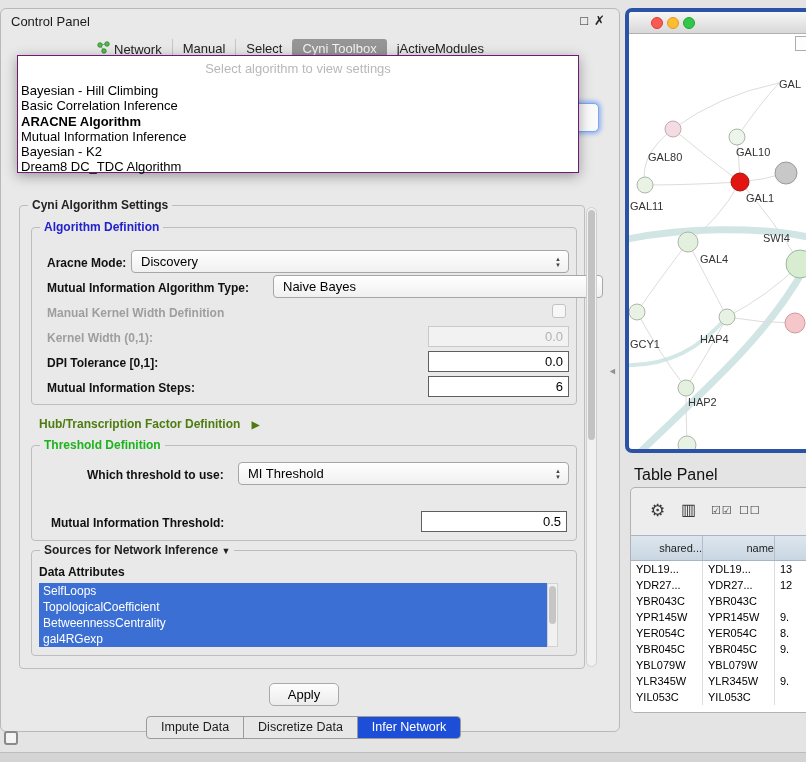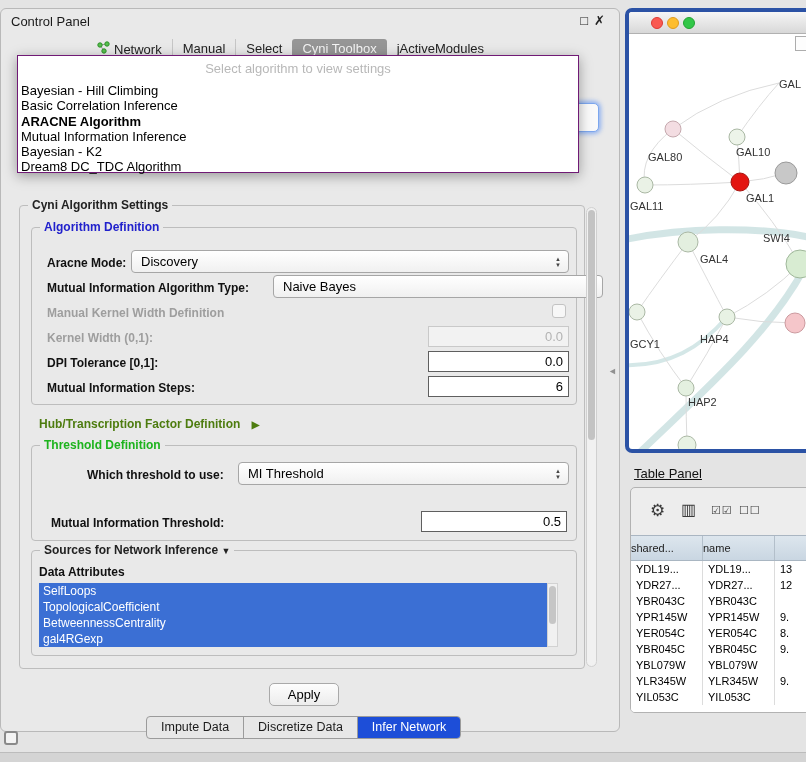--- a/index.html
+++ b/index.html
@@ -95,32 +95,32 @@
   .light { position:absolute; top:5px; width:12px; height:12px; border-radius:50%; }
   #light-close { left:22px; background:#f95a52; border:1px solid #de3a34; }
   #light-min   { left:38px; background:#fdbd2e; border:1px solid #df9b1e; }
   #light-zoom  { left:54px; background:#32c748; border:1px solid #23a433; }
   #net-canvas { position:absolute; left:0; top:23px; width:182px; height:418px; }
   #net-canvas svg text { font:11px "Liberation Sans", sans-serif; fill:#333; }
   #net-scrollfrag { position:absolute; left:166px; top:1px; width:17px; height:15px;
     background:#fdfdfd; border:1px solid #adadad; }
 
   
-  #table-panel-label { position:absolute; left:634px; top:466px; font-size:13px; color:#111;text-decoration:underline; }
+  #table-panel-label { position:absolute; left:634px; top:466px; font-size:16px; color:#111; }
   #table-panel { position:absolute; left:630px; top:487px; width:180px; height:226px;
     background:#ededed; border:1px solid #b2b2b2; border-radius:5px 0 0 5px; overflow:hidden; }
   #tp-toolbar { position:relative; height:47px; }
   .tp-icon { position:absolute; top:12px; color:#3a3a3a; }
   #tp-gear { left:19px; font-size:17px; }
   #tp-cols { left:50px; font-size:16px; }
   #tp-checked { left:80px; top:16px; font-size:11px; letter-spacing:1px; }
   #tp-unchecked { left:108px; top:16px; font-size:11px; letter-spacing:1px; }
   #tp-header { position:absolute; left:0; top:47px; height:26px; width:200px; display:flex;
     background:linear-gradient(#dde6ee,#c9d6e2); border-top:1px solid #aab6c2; border-bottom:1px solid #a9b6c2; }
-  .tp-hcell { font-size:11px; color:#222; text-align:left; line-height:24px;
+  .tp-hcell { font-size:11px; color:#222; text-align:right; line-height:24px;
     border-right:1px solid #b3bfca; overflow:hidden; white-space:nowrap; }
   #tp-body { position:absolute; left:0; top:73px; width:200px; bottom:0; background:#fff; }
   .tp-row { display:flex; height:16px; }
   .tp-cell { font-size:11px; color:#000; line-height:16px; padding-left:5px;
     border-right:1px solid #dcdcdc; overflow:hidden; white-space:nowrap; }
 
   
   #mini-win { position:absolute; left:4px; top:731px; width:14px; height:14px;
     border:2px solid #8a8a8a; border-radius:3px; background:#f4f4f4; }
   #bottom-strip { position:absolute; left:0; top:752px; width:806px; height:10px;

